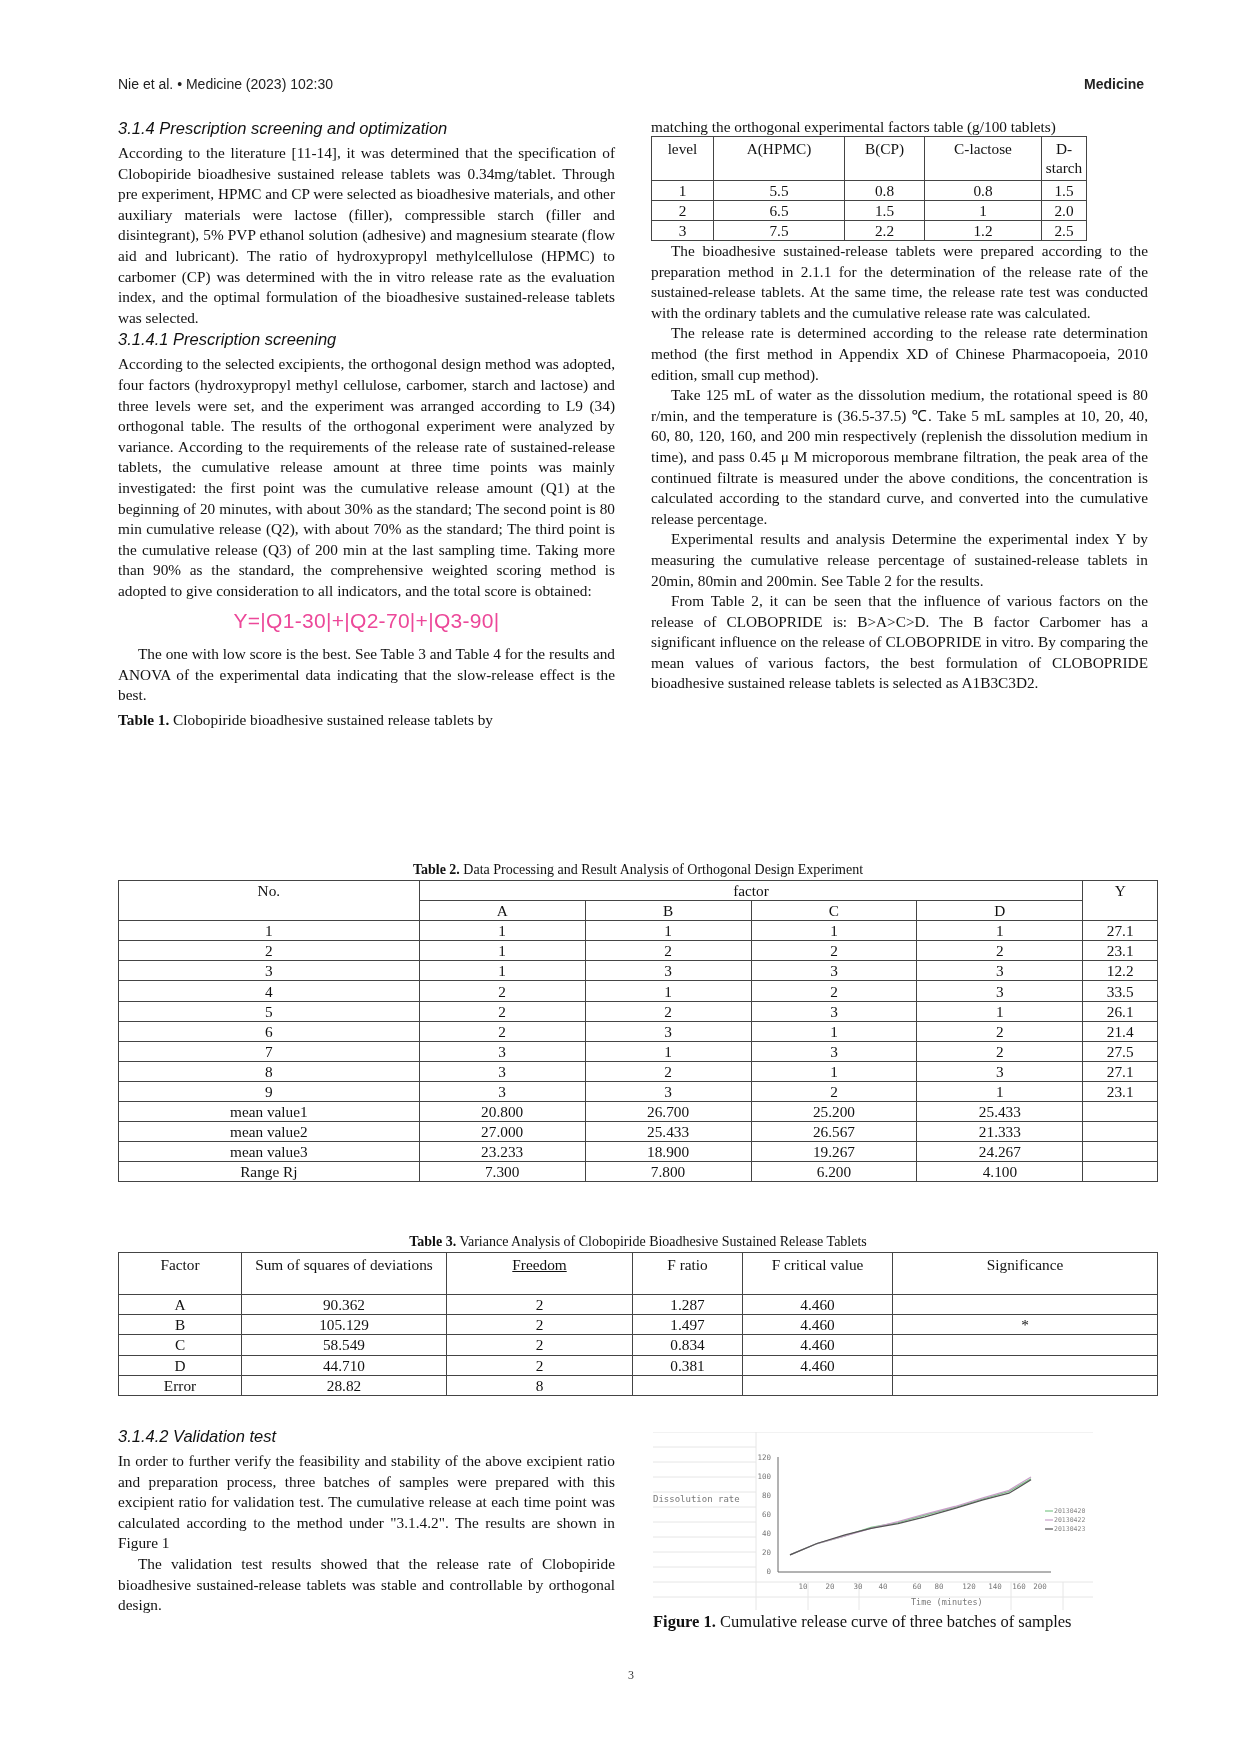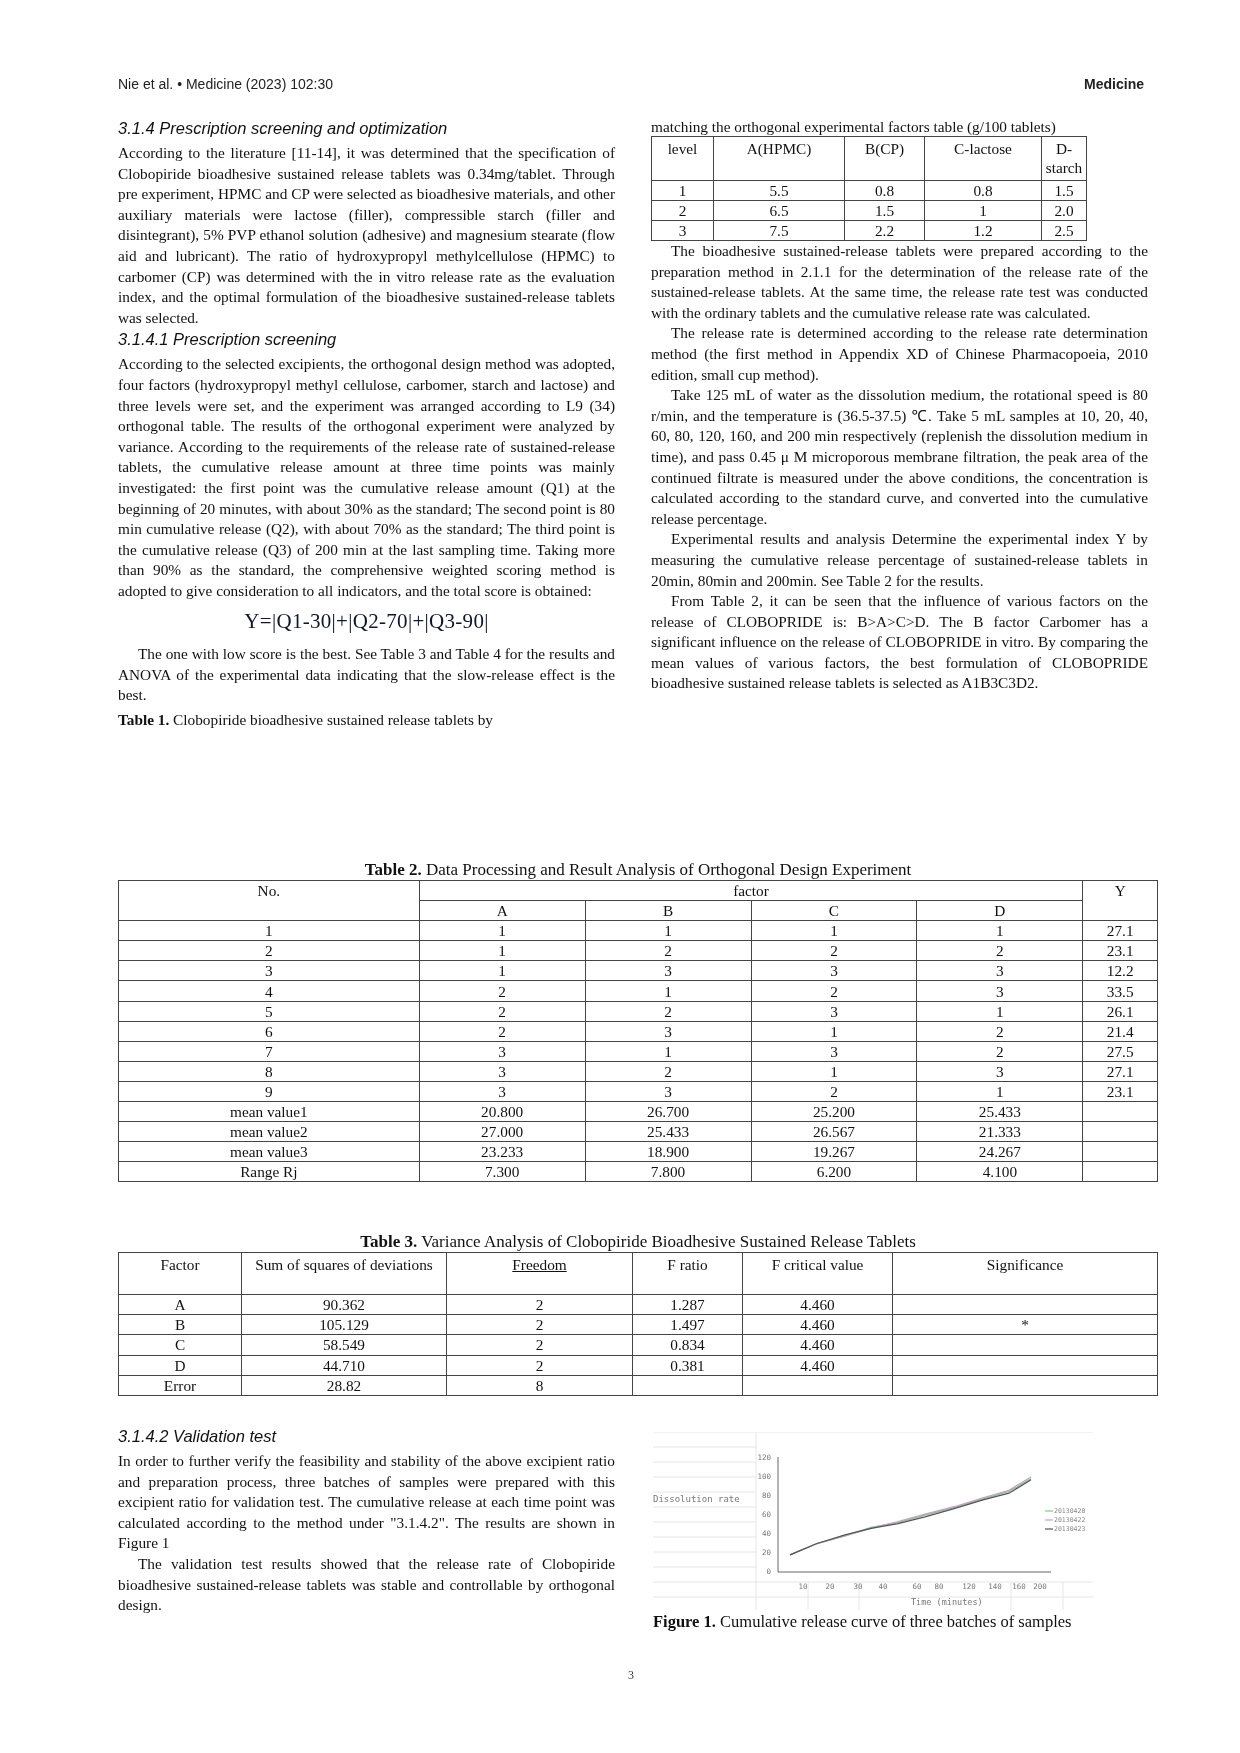--- a/index.html
+++ b/index.html
@@ -5,33 +5,33 @@
   * { box-sizing: border-box; margin: 0; padding: 0; }
   html, body { width: 1240px; height: 1753px; background: #ffffff; }
   body { position: relative; font-family: "Liberation Serif", serif; color: #111; }
   .abs { position: absolute; }
   .running-head { font-family: "Liberation Sans", sans-serif; font-size: 14px; color: #222; }
   .running-head.right { font-weight: bold; }
   .col { position: absolute; width: 497px; font-size: 15.3px; line-height: 20.6px; }
   .col p { text-align: justify; }
   .col p.indent { text-indent: 20px; }
   .h-sec { font-family: "Liberation Sans", sans-serif; font-style: italic; font-size: 16.5px; line-height: 22px; margin-bottom: 4px; }
-  .formula { text-align: center; font-family: Liberation Serif, serif; font-size: 21px; color: #0f172a; margin: 10px 0 12px 0; letter-spacing: 0.3px; }
+  .formula { text-align: center; font-family: Liberation Sans, sans-serif; font-size: 21px; color: #ec4899; margin: 10px 0 12px 0; letter-spacing: 0.3px; }
   .caption b { font-weight: bold; }
   table { border-collapse: collapse; font-family: "Liberation Serif", serif; }
   td, th { border: 1.3px solid #444; text-align: center; font-weight: normal; padding: 0; }
   .t1 { width: 436px; font-size: 15.3px; }
   .t1 td { height: 20px; line-height: 19px; }
   .t1 tr.head td { height: 44px; vertical-align: top; padding-top: 2px; }
   .t2 { width: 1040px; font-size: 15.3px; }
   .t2 td { height: 20.1px; line-height: 19px; }
   .t3 { width: 1040px; font-size: 15.3px; }
   .t3 td { height: 20.2px; line-height: 19px; }
   .t3 tr.head td { height: 42px; vertical-align: top; padding-top: 2px; }
-  .tcap { text-align: center; font-size: 17px; line-height: 20px; }
+  .tcap { text-align: center; font-size: 14px; line-height: 20px; }
   .tcap b { font-weight: bold; }
   .chart-box { position: absolute; left: 653px; top: 1432px; width: 445px; height: 178px; }
   .page-num { font-size: 12px; color: #333; }
 </style>
 </head>
 <body>
 
 <div class="abs running-head" style="left:118px; top:76px;">Nie et al. • Medicine (2023) 102:30</div>
 <div class="abs running-head right" style="right:96px; top:76px;">Medicine</div>
 

